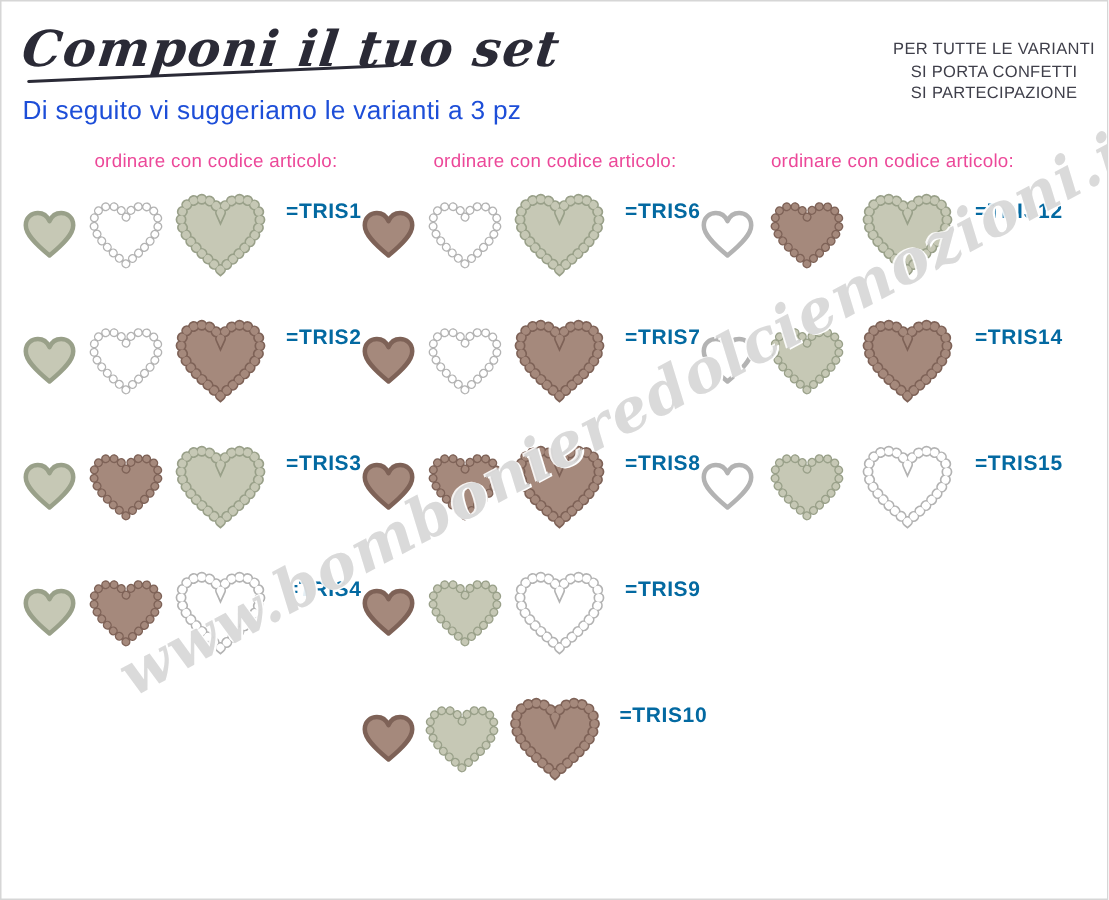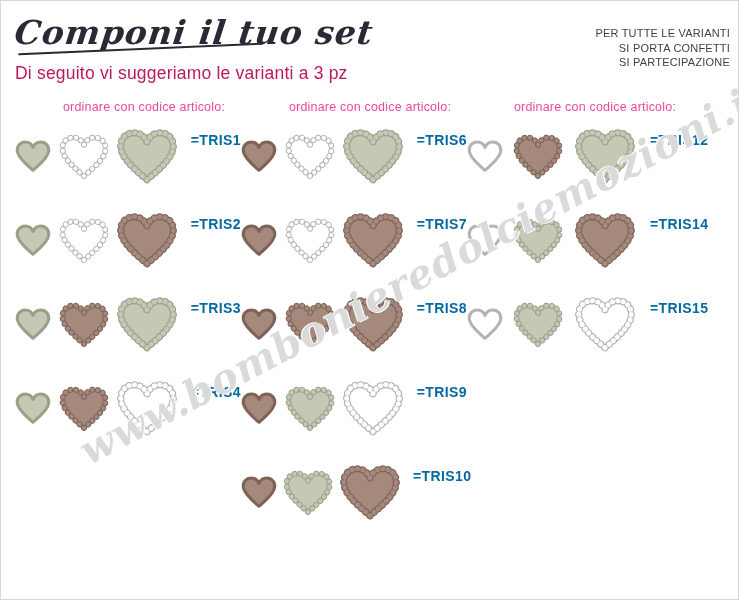--- a/index.html
+++ b/index.html
@@ -11,24 +11,24 @@
   .title{
     position:absolute;left:14px;top:12px;
     font-family:"DejaVu Serif",serif;font-style:italic;font-weight:bold;
     font-size:33px;color:#2a2a36;transform:skewX(-7deg);letter-spacing:1px;white-space:nowrap;
   }
   .flourish{
     position:absolute;left:17px;top:47px;width:245px;height:2px;
     background:#2a2a36;transform:rotate(-2.5deg);border-radius:2px;
   }
   .subtitle{
-    position:absolute;left:14px;top:62px;font-size:17.5px;color:#be185d;letter-spacing:.2px;white-space:nowrap;
+    position:absolute;left:14px;top:62px;font-size:17.5px;color:#1d4ed8;letter-spacing:.2px;white-space:nowrap;
   }
   .notes{
-    position:absolute;right:8px;top:25px;text-align:right;
+    position:absolute;right:8px;top:25px;text-align:center;
     font-size:11px;line-height:1.32;color:#3f3f4a;letter-spacing:.2px;
   }
   .col{position:absolute;top:99px;}
   .col-1{left:12px;width:228px;}
   .col-2{left:238px;width:228px;}
   .col-3{left:463px;width:272px;}
   .col-header{
     width:196px;margin-left:33px;text-align:center;
     font-size:12.5px;color:#ec4899;letter-spacing:.2px;white-space:nowrap;
   }

